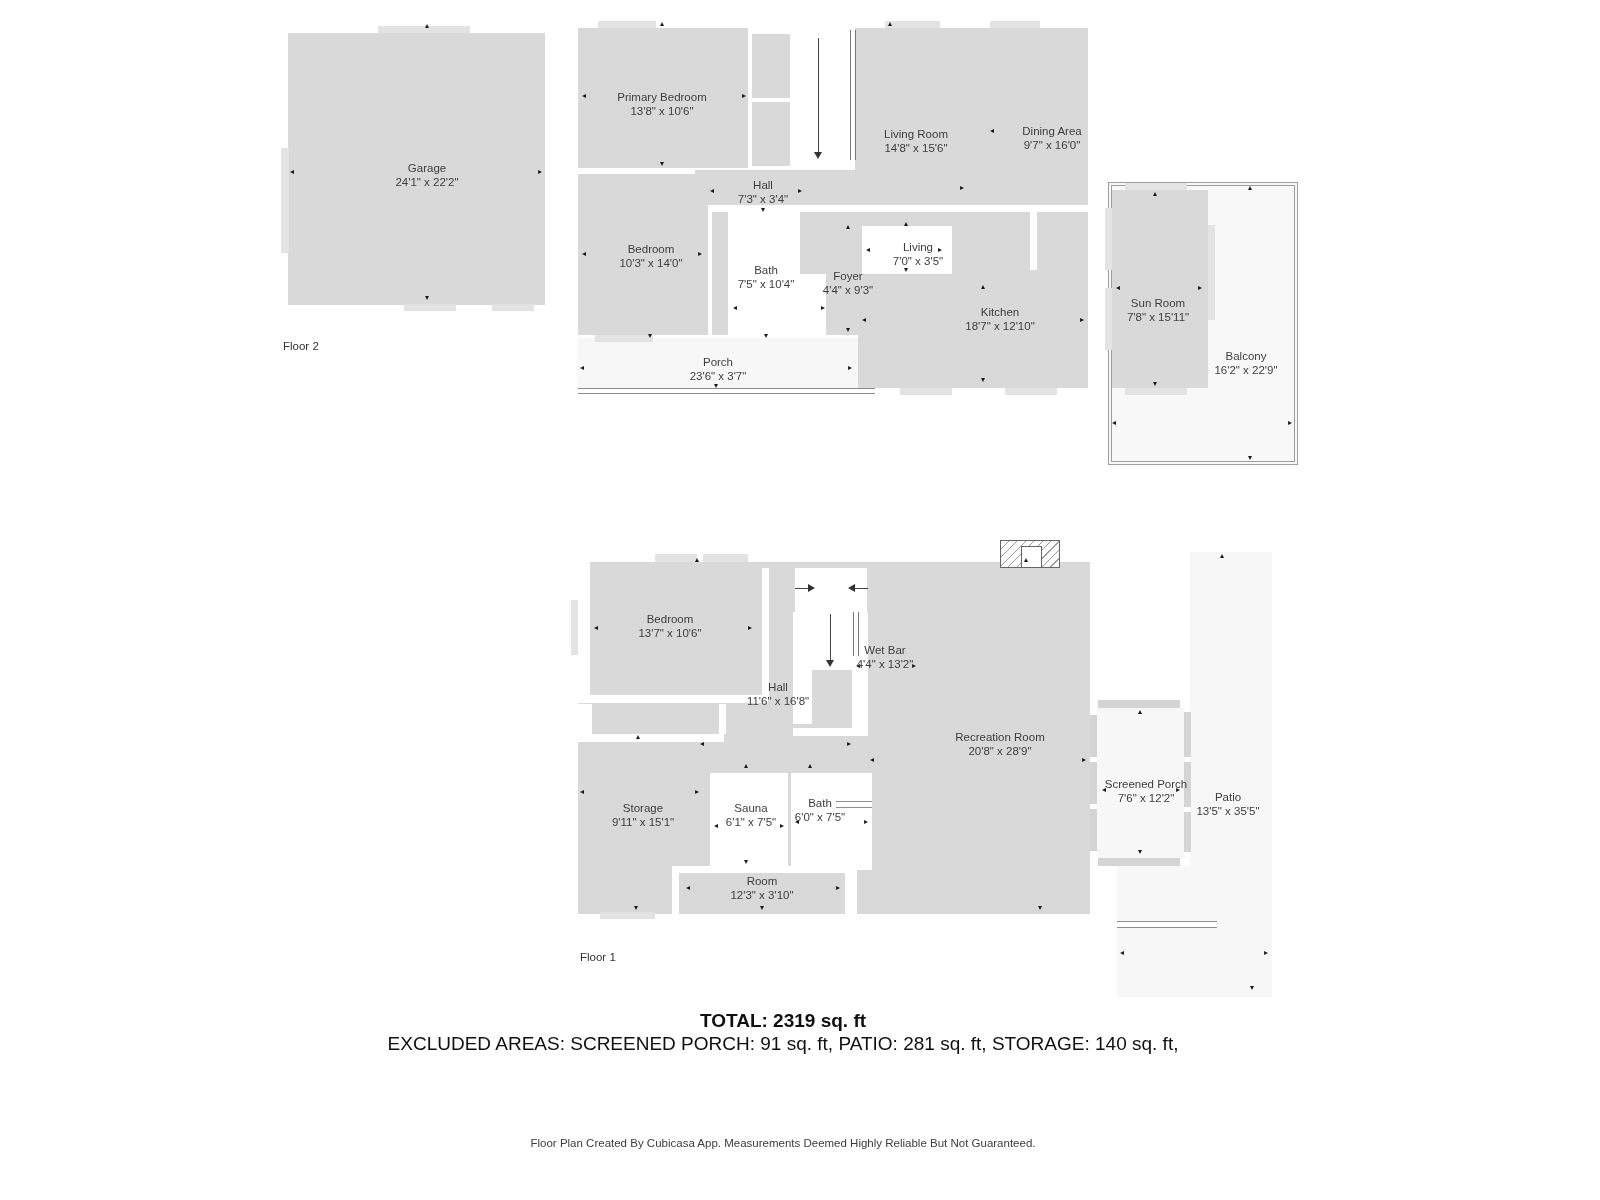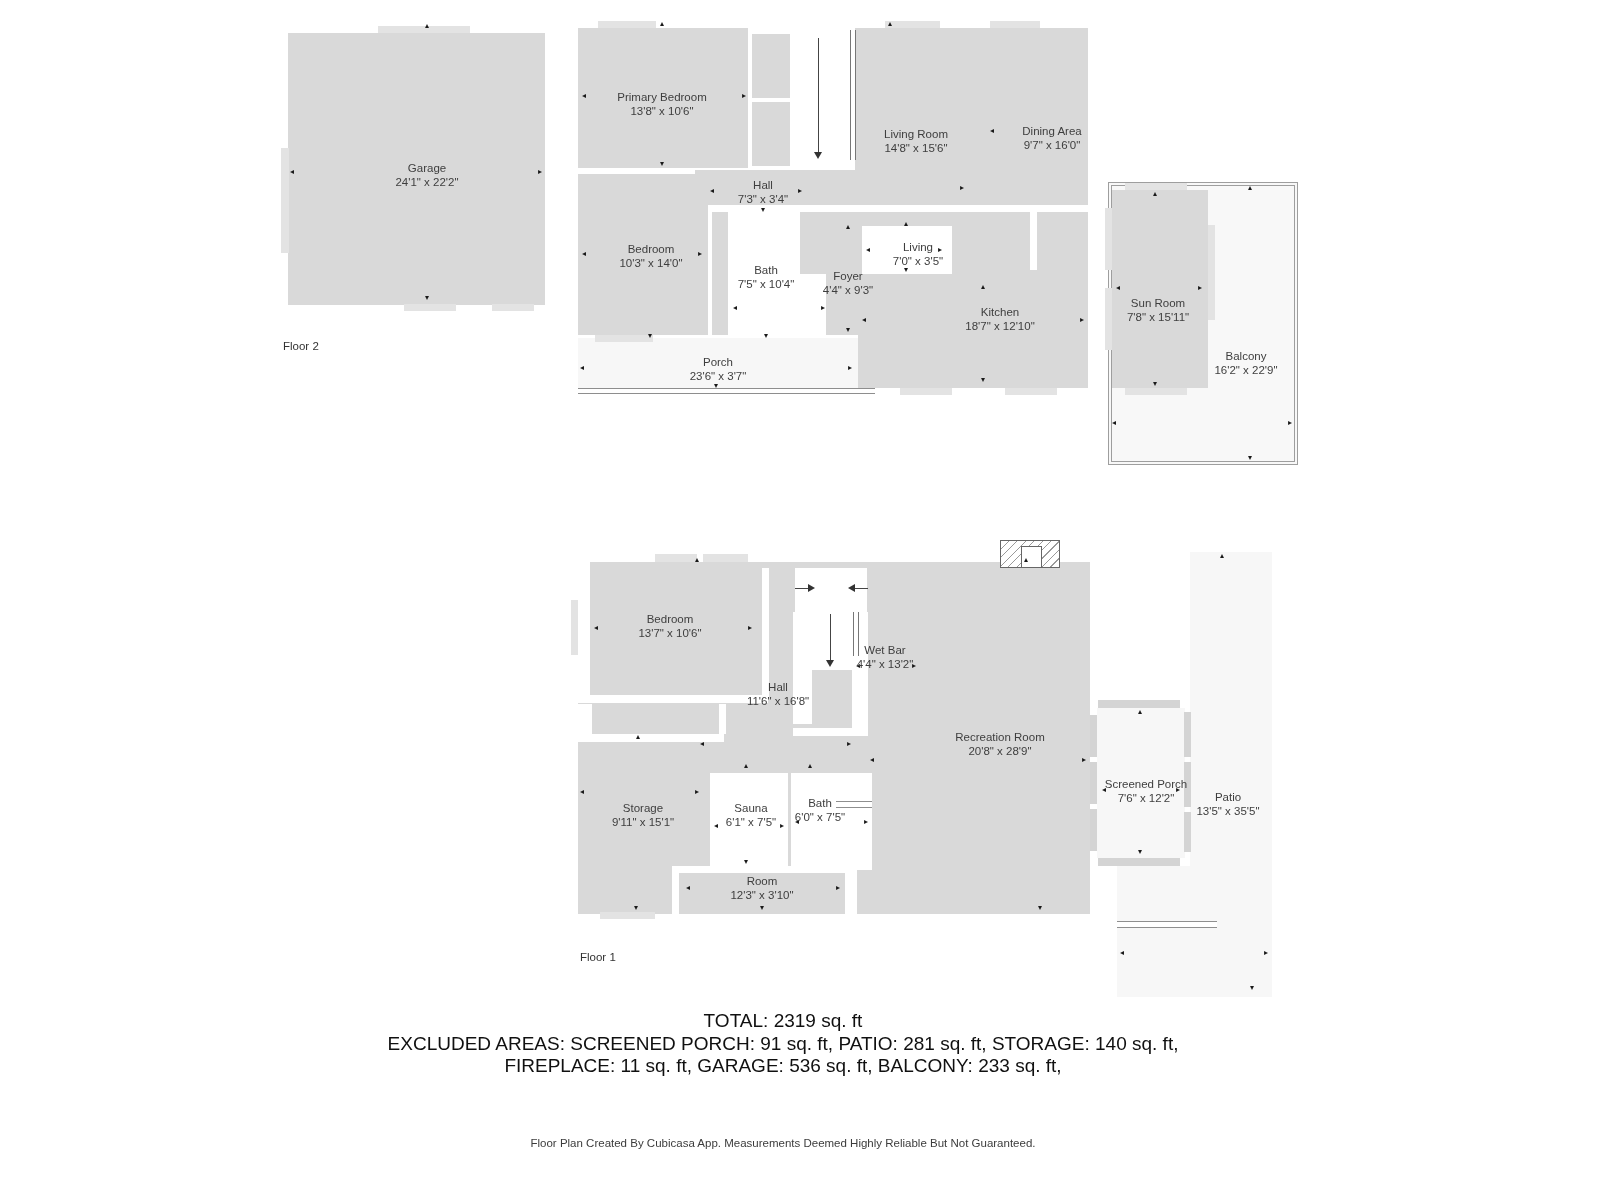--- a/index.html
+++ b/index.html
@@ -30,21 +30,21 @@
   .ahead.left{border-top:4px solid transparent;border-bottom:4px solid transparent;border-right:7px solid #333;}
   .fireplace{position:absolute;left:1000px;top:540px;width:58px;height:26px;z-index:2;
       border:1px solid #666;
       background:repeating-linear-gradient(135deg,#fff 0 5px,#9a9a9a 5px 6px);}
   .fireplace .fbox{position:absolute;left:20px;top:5px;width:19px;height:20px;
       background:#fff;border:1px solid #666;}
   .tick{position:absolute;font-size:8px;line-height:8px;color:#1a1a1a;
       transform:translate(-50%,-50%);z-index:3;}
   #summary{position:absolute;top:1010px;left:0;width:1566px;text-align:center;
       font-size:19px;line-height:22.5px;color:#101010;z-index:10;}
-  #summary .tot{font-weight:normal;}
+  #summary .tot{font-weight:bold;}
   #footer{position:absolute;top:1137px;left:0;width:1566px;text-align:center;
       font-size:11.5px;color:#3c3c3c;z-index:10;}
 </style>
 </head>
 <body>
 
 <div id="plan">
 
   <div class="balcony"></div>
 
@@ -298,15 +298,14 @@
     <span class="tick" style="left: 1140px; top: 852px;">▾</span>
     <span class="tick" style="left: 1222px; top: 556px;">▴</span>
     <span class="tick" style="left: 1122px; top: 953px;">◂</span>
     <span class="tick" style="left: 1266px; top: 953px;">▸</span>
     <span class="tick" style="left: 1252px; top: 988px;">▾</span>
   </div>
 
 <div id="summary">
   <div class="tot">TOTAL: 2319 sq. ft</div>
   <div>EXCLUDED AREAS: SCREENED PORCH: 91 sq. ft, PATIO: 281 sq. ft, STORAGE: 140 sq. ft,</div>
-  <div>FIREPLACE: 11 sq. ft, GARAGE: 536 sq. ft, BALCONY: 233 sq. ft,</div>
 </div>
 <div id="footer">Floor Plan Created By Cubicasa App. Measurements Deemed Highly Reliable But Not Guaranteed.</div>
 
 </body></html>

